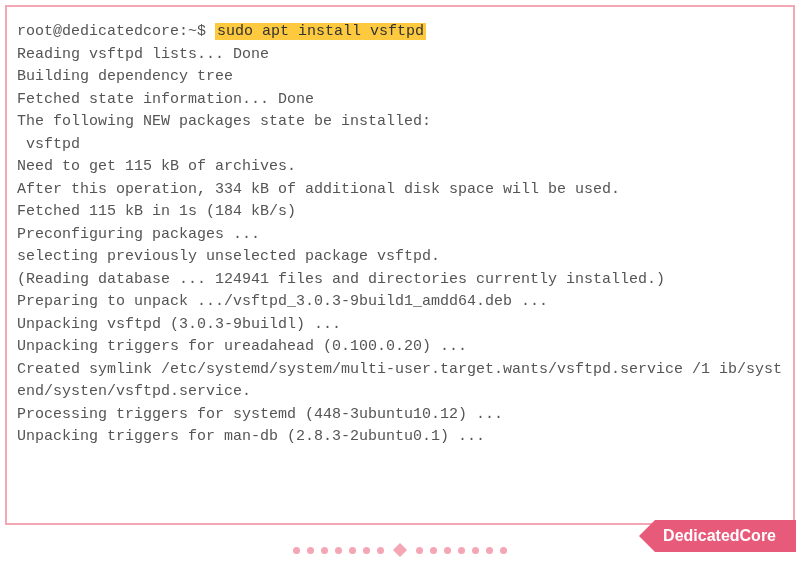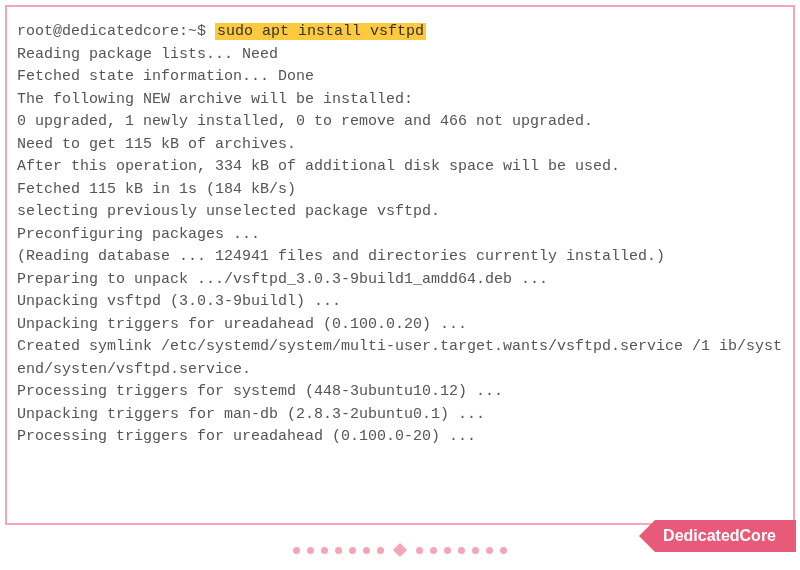--- a/index.html
+++ b/index.html
@@ -91,37 +91,37 @@
       font-weight: bold;
       font-size: 16px;
       padding: 7px 20px 7px 8px;
     }
   </style>
 </head>
 <body>
 
 <div class="terminal-container">
   <div class="terminal-line"><span class="prompt">root@dedicatedcore:~$ </span><span class="highlighted-command">sudo apt install vsftpd</span></div>
-  <div class="terminal-line">Reading package lists... Need</div>
+  <div class="terminal-line">Reading vsftpd lists... Done</div>
+  <div class="terminal-line">Building dependency tree</div>
   <div class="terminal-line">Fetched state information... Done</div>
-  <div class="terminal-line">The following NEW archive will be installed:</div>
-  <div class="terminal-line">0 upgraded, 1 newly installed, 0 to remove and 466 not upgraded.</div>
+  <div class="terminal-line">The following NEW packages state be installed:</div>
+  <div class="terminal-line"> vsftpd</div>
   <div class="terminal-line">Need to get 115 kB of archives.</div>
   <div class="terminal-line">After this operation, 334 kB of additional disk space will be used.</div>
   <div class="terminal-line">Fetched 115 kB in 1s (184 kB/s)</div>
+  <div class="terminal-line">Preconfiguring packages ...</div>
   <div class="terminal-line">selecting previously unselected package vsftpd.</div>
-  <div class="terminal-line">Preconfiguring packages ...</div>
   <div class="terminal-line">(Reading database ... 124941 files and directories currently installed.)</div>
   <div class="terminal-line">Preparing to unpack .../vsftpd_3.0.3-9build1_amdd64.deb ...</div>
   <div class="terminal-line">Unpacking vsftpd (3.0.3-9buildl) ...</div>
   <div class="terminal-line">Unpacking triggers for ureadahead (0.100.0.20) ...</div>
   <div class="terminal-line">Created symlink /etc/systemd/system/multi-user.target.wants/vsftpd.service /1 ib/systend/systen/vsftpd.service.</div>
   <div class="terminal-line">Processing triggers for systemd (448-3ubuntu10.12) ...</div>
   <div class="terminal-line">Unpacking triggers for man-db (2.8.3-2ubuntu0.1) ...</div>
-  <div class="terminal-line">Processing triggers for ureadahead (0.100.0-20) ...</div>
 </div>
 
 <div class="footer">
   <div class="dots-container">
     <div class="dot"></div>
     <div class="dot"></div>
     <div class="dot"></div>
     <div class="dot"></div>
     <div class="dot"></div>
     <div class="dot"></div>

